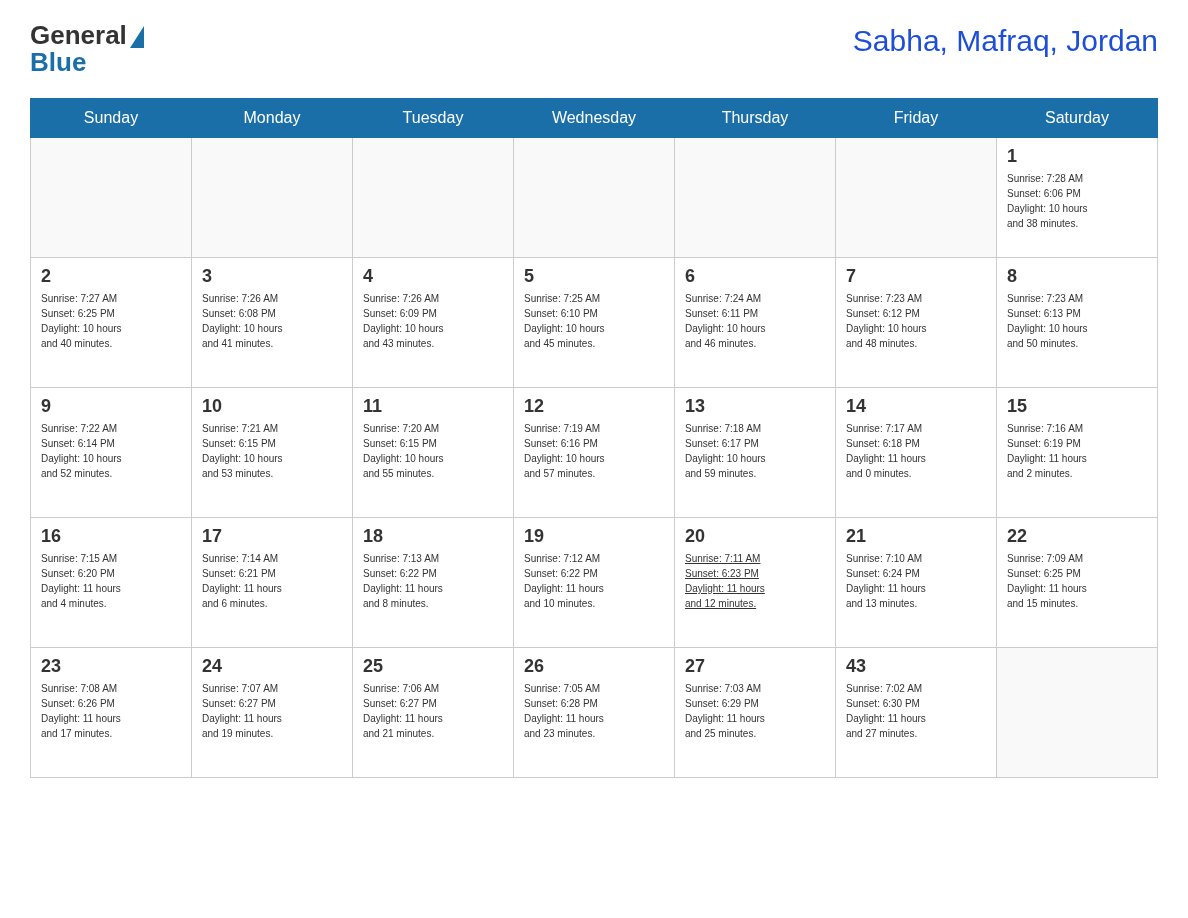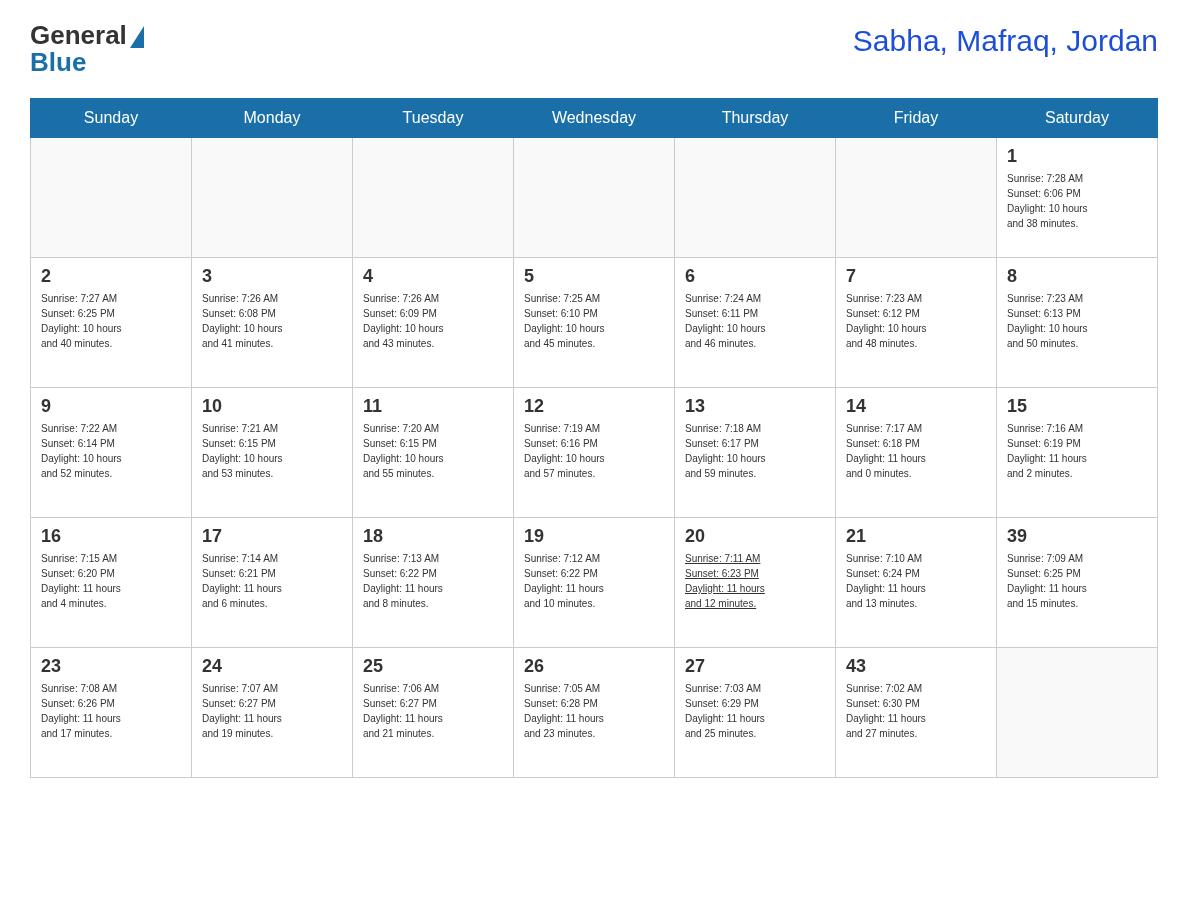--- a/index.html
+++ b/index.html
@@ -282,21 +282,21 @@
 and 12 minutes.</div>
         </td>
         <td>
           <div class="day-num">21</div>
           <div class="day-info" style="white-space: pre-line;">Sunrise: 7:10 AM
 Sunset: 6:24 PM
 Daylight: 11 hours
 and 13 minutes.</div>
         </td>
         <td>
-          <div class="day-num">39</div>
+          <div class="day-num">22</div>
           <div class="day-info" style="white-space: pre-line;">Sunrise: 7:09 AM
 Sunset: 6:25 PM
 Daylight: 11 hours
 and 15 minutes.</div>
         </td>
       </tr>
       <tr>
         <td>
           <div class="day-num">23</div>
           <div class="day-info" style="white-space: pre-line;">Sunrise: 7:08 AM

